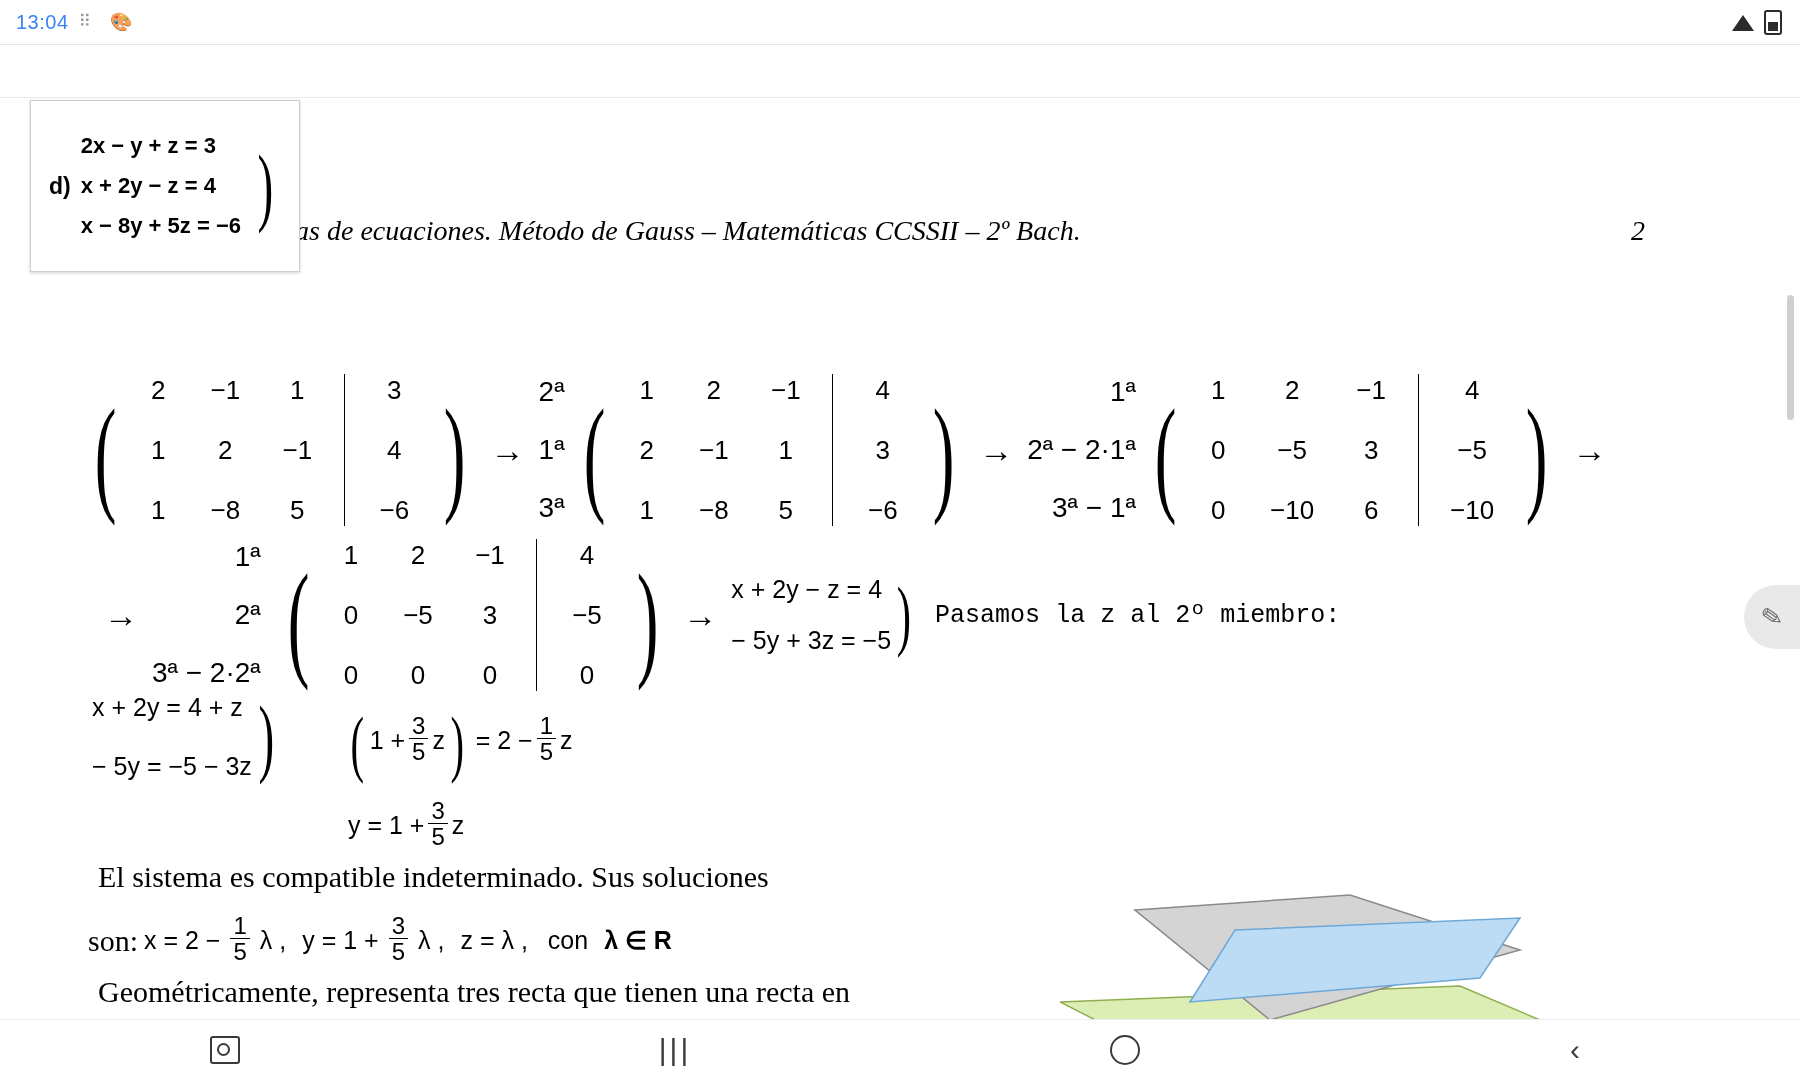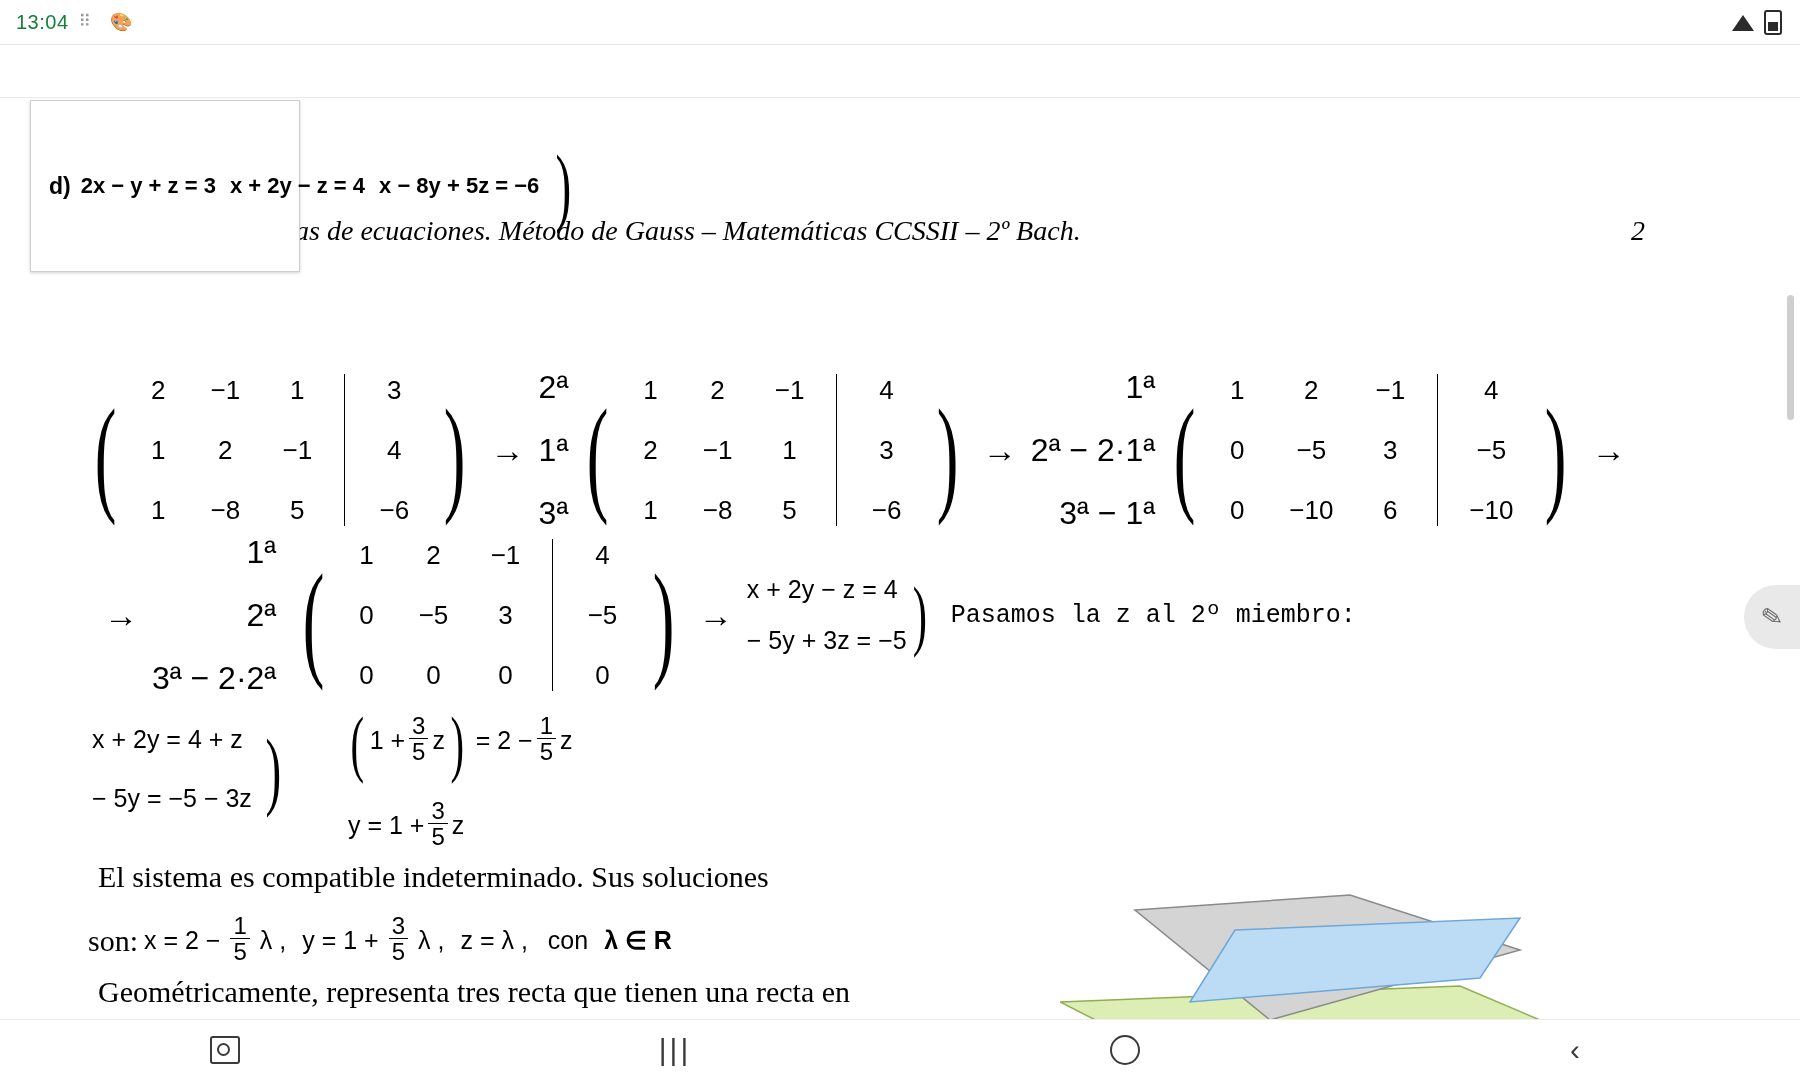--- a/index.html
+++ b/index.html
@@ -10,21 +10,21 @@
   .screen{position:relative;width:1800px;height:1080px;background:#fff;}
 
   
   .statusbar{
     position:absolute;left:0;top:0;width:1800px;height:44px;
     background:#fff;display:flex;align-items:center;
     font-family:"Liberation Sans",sans-serif;
     border-bottom:1px solid #e6e6e6;
   }
   .status-left{display:flex;align-items:center;gap:10px;padding-left:16px;}
-  .clock{font-size:20px;color:#15803d;letter-spacing:0.5px;}
+  .clock{font-size:20px;color:#3b82f6;letter-spacing:0.5px;}
   .st-icon{width:22px;height:22px;display:inline-block;position:relative;}
   .icon-dots{color:#9a9a9a;font-size:17px;line-height:22px;}
   .icon-emoji{font-size:18px;line-height:22px;}
   .icon-save{width:19px;height:19px;background:#cf3a3a;border-radius:2px;position:relative;top:2px;}
   .icon-save:after{content:"";position:absolute;left:4px;top:0;width:11px;height:8px;background:#fff;}
   .icon-dot{width:6px;height:6px;border-radius:50%;background:#6f6f6f;position:relative;top:8px;}
   .status-right{margin-left:auto;display:flex;align-items:center;gap:10px;padding-right:18px;}
   .wifi{width:22px;height:18px;position:relative;}
   .wifi:before{
     content:"";position:absolute;left:0;bottom:0;width:0;height:0;
@@ -40,21 +40,21 @@
   }
 
   
   .popup{
     position:absolute;left:30px;top:55px;width:268px;height:170px;
     background:#fff;border:1px solid #cfcfcf;box-shadow:0 1px 3px rgba(0,0,0,.18);
     display:flex;align-items:center;
   }
   .popup-inner{display:flex;align-items:center;gap:10px;padding-left:18px;}
   .popup .letter{font-family:"Liberation Sans",sans-serif;font-weight:bold;font-size:23px;}
-  .eqs{display:flex;flex-direction:row;gap:14px;font-family:"Liberation Sans",sans-serif;font-weight:bold;font-size:22px;}
+  .eqs{display:flex;flex-direction:column;gap:14px;font-family:"Liberation Sans",sans-serif;font-weight:bold;font-size:22px;}
   .eqs span{white-space:nowrap;}
   .brace-r{
     font-size:86px;line-height:86px;font-family:"Liberation Serif",serif;
     transform:scaleX(.55);display:inline-block;color:#000;
   }
 
   
   .doc-header{
     position:absolute;left:250px;top:170px;width:1500px;
     font-style:italic;font-size:28px;white-space:nowrap;
@@ -78,21 +78,21 @@
   }
   .mat{
     display:grid;grid-auto-rows:60px;align-items:center;justify-items:center;
     font-family:"Liberation Sans",sans-serif;font-size:26px;
   }
   .mat.c4{grid-template-columns:62px 72px 72px 22px 78px;}
   .bar{width:1px;height:152px;background:#000;align-self:center;}
   .arrow{font-size:34px;padding:0 14px;font-family:"Liberation Sans",sans-serif;}
   .ops{
     display:flex;flex-direction:column;justify-content:center;gap:26px;
-    font-family:"Liberation Sans",sans-serif;font-size:32px;text-align:right;
+    font-family:"Liberation Sans",sans-serif;font-size:28px;text-align:right;
     padding-right:8px;
   }
   .ops span{white-space:nowrap;}
 
   
   .frac{display:inline-flex;flex-direction:column;align-items:center;vertical-align:middle;
         font-family:"Liberation Sans",sans-serif;font-size:24px;margin:0 4px;position:relative;top:-2px;}
   .frac .num{line-height:1.05;padding:0 3px;}
   .frac .den{line-height:1.05;padding:0 3px;border-top:1.6px solid #000;}
 
@@ -276,21 +276,21 @@
         <span style="display:flex;flex-direction:column;gap:22px;">
           <span class="m">x + 2y − z = 4</span>
           <span class="m">− 5y + 3z = −5</span>
         </span>
         <span class="brace-r" style="font-size:78px;line-height:78px;position:relative;top:0;">)</span>
       </span>
 
       <span class="txt" style="padding-left:18px;font-family:Liberation Mono, monospace;font-size:25px;">Pasamos la  z  al 2º miembro:</span>
     </div>
 
-    <div class="blk" style="left:92px;top:680px;display:flex;align-items:flex-end;gap:7px;">
+    <div class="blk" style="left:92px;top:648px;display:flex;align-items:center;">
       <span style="display:flex;flex-direction:column;gap:30px;">
         <span class="m">x + 2y = 4 + z</span>
         <span class="m">− 5y = −5 − 3z</span>
       </span>
       <span class="brace-r" style="font-size:86px;line-height:86px;">)</span>
     </div>
 
     <div class="blk" style="left:345px;top:670px;display:flex;align-items:center;">
       <span class="bigparen">(</span>
       <span class="m">1 +</span>

